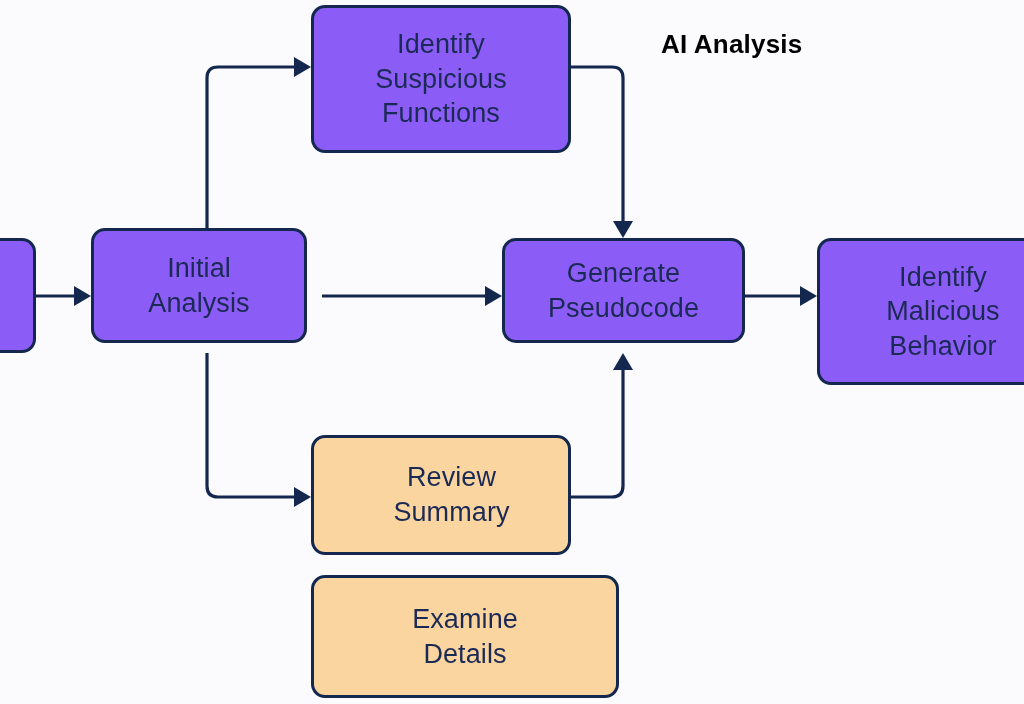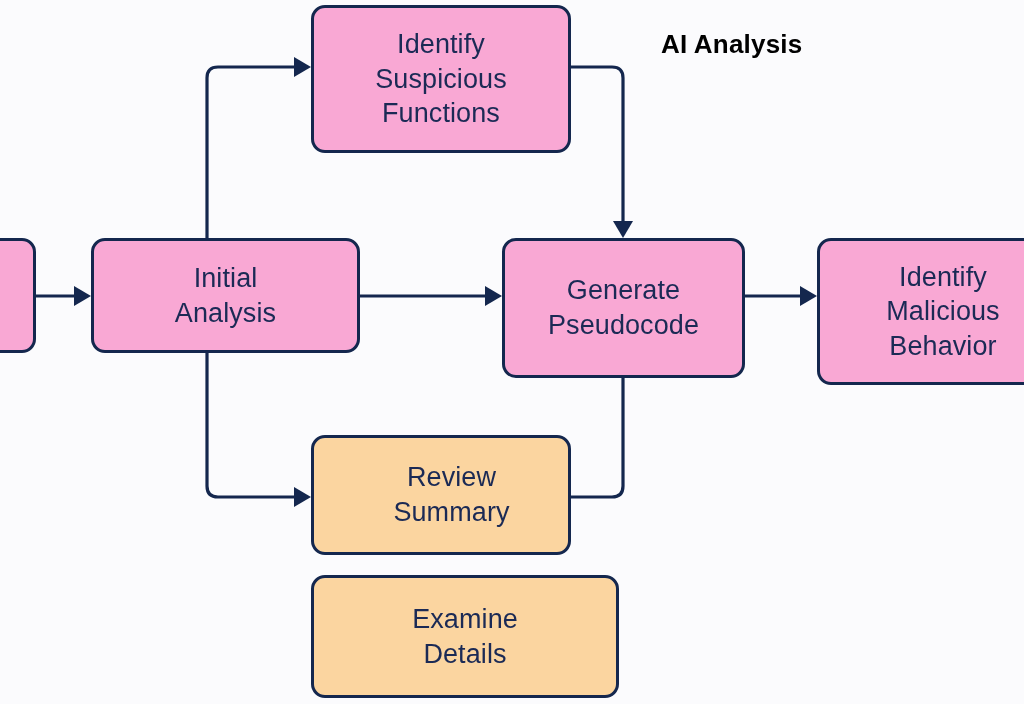--- a/index.html
+++ b/index.html
@@ -25,21 +25,21 @@
     justify-content: center;
     text-align: center;
     color: #1b2a55;
     font-size: 27px;
     font-weight: 400;
     line-height: 1.28;
     letter-spacing: 0.1px;
     padding: 4px 10px;
     white-space: pre-line;
   }
-  .node.fill-blue { background: #f9a8d4; }
+  .node.fill-blue { background: #8b5cf6; }
   .node.fill-orange { background: #fbd5a0; }
 
   .swimlane-label {
     position: absolute;
     color: #000000;
     font-size: 26px;
     font-weight: 700;
     white-space: nowrap;
     letter-spacing: 0.2px;
   }
@@ -101,28 +101,28 @@
     </g>
 
     <g>
       <line x1="745" y1="296" x2="800" y2="296"></line>
       <polygon points="800,286 817,296 800,306"></polygon>
     </g>
   </svg>
 
   <div class="node fill-blue" style="left:-30px; top:238px; width:66px; height:115px;"></div>
 
-  <div class="node fill-blue" style="left:91px; top:238px; width:269px; height:115px;">Initial
+  <div class="node fill-blue" style="left:91px; top:228px; width:216px; height:115px;">Initial
 Analysis</div>
 
   <div class="node fill-blue" style="left:311px; top:5px; width:260px; height:148px;">Identify
 Suspicious
 Functions</div>
 
-  <div class="node fill-blue" style="left:502px; top:238px; width:243px; height:140px;">Generate
+  <div class="node fill-blue" style="left:502px; top:238px; width:243px; height:105px;">Generate
 Pseudocode</div>
 
   <div class="node fill-blue" style="left:817px; top:238px; width:252px; height:147px;">Identify
 Malicious
 Behavior</div>
 
   <div class="node fill-orange" style="left:311px; top:435px; width:260px; height:120px;padding-left:31px;">Review
 Summary</div>
 
   <div class="node fill-orange" style="left:311px; top:575px; width:308px; height:123px;">Examine

